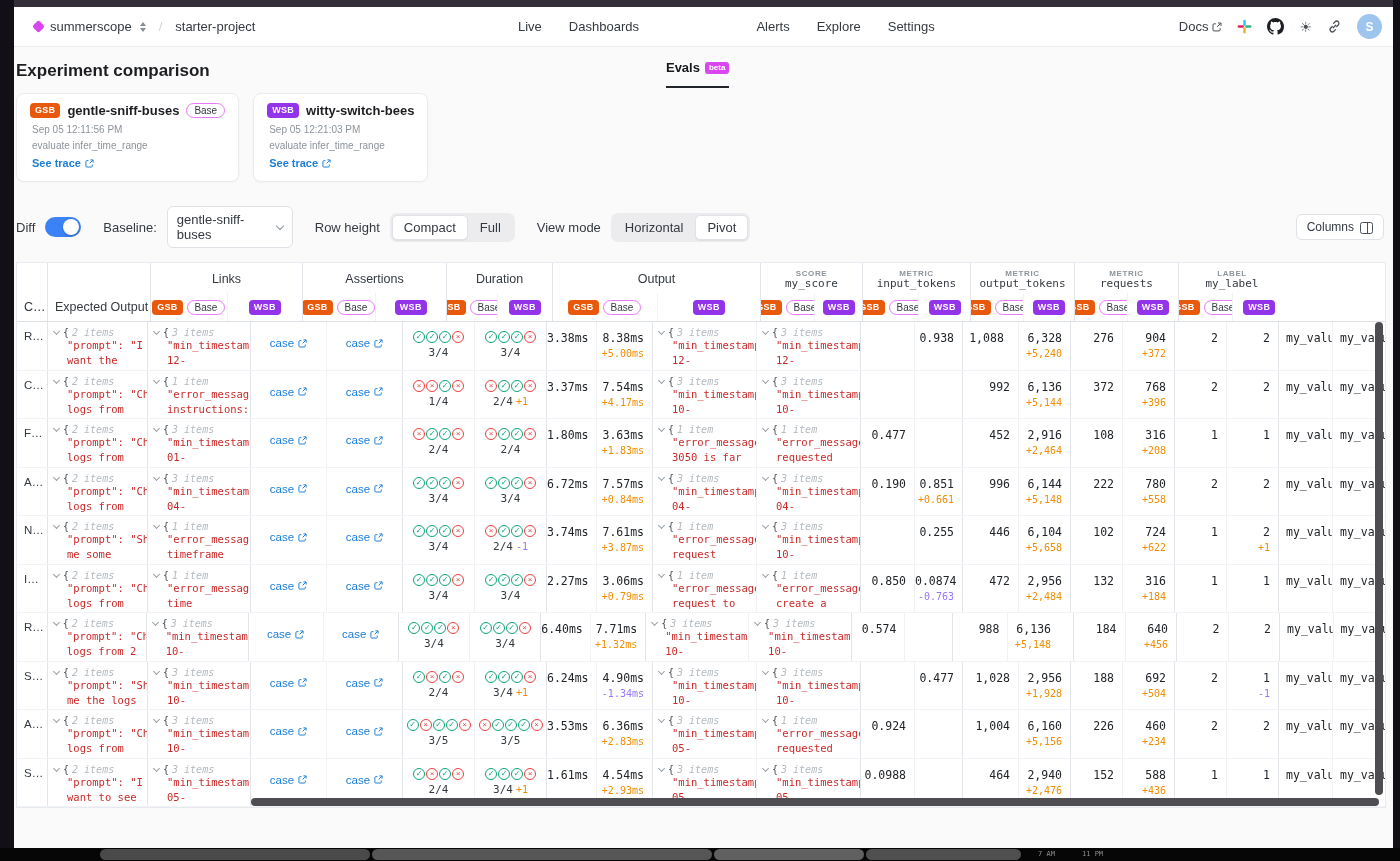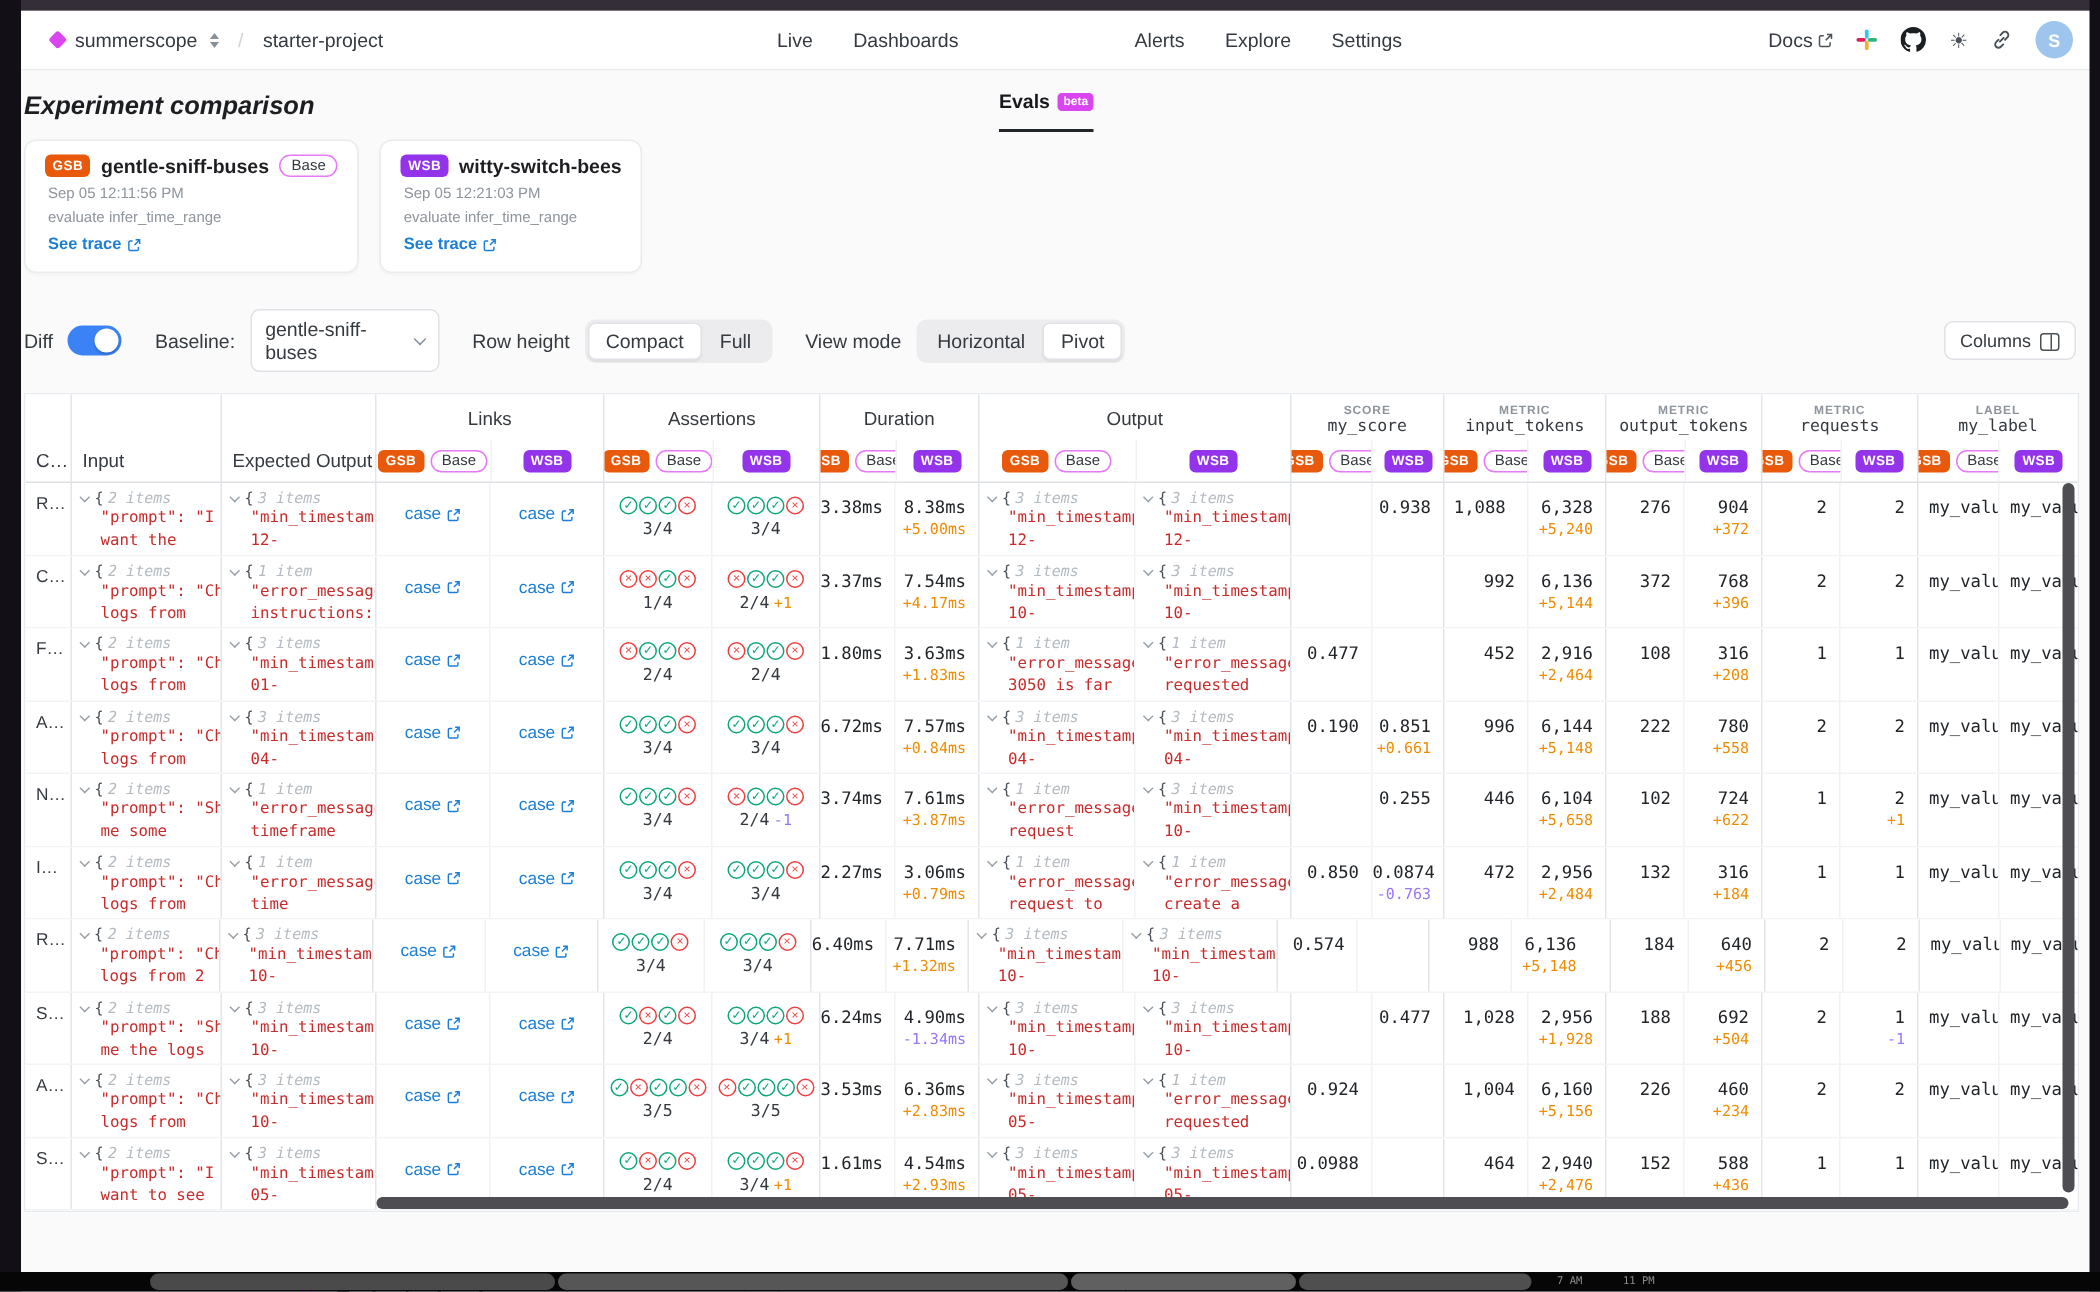--- a/index.html
+++ b/index.html
@@ -30,21 +30,21 @@
   .nav-item.active { font-weight:700; border-bottom-color:#212529; color:#16181b;margin-top:41px; }
   .beta-badge { background:#d946ef; color:#fff; font-size:8px; font-weight:700; padding:2px 4px; border-radius:3px; line-height:1; }
   .nav-right { margin-left:auto; display:flex; align-items:center; gap:15px; }
   .docs-link { display:flex; align-items:center; gap:4px; font-size:13px; color:#343a40; cursor:pointer; }
   .icon-btn { display:flex; align-items:center; justify-content:center; cursor:pointer; color:#495057; }
   .sun { font-size:14px; color:#495057; line-height:1; }
   .avatar { width:25px; height:25px; border-radius:50%; background:#9ec5ee; color:#fff; font-size:12px; font-weight:600; display:flex; align-items:center; justify-content:center; }
 
   
   .main { padding:0 16px; position:relative; }
-  h1 { font-size:17px; font-weight:700; color:#1c1e21; margin:14px 0 12px;font-style:italic; }
+  h1 { font-size:17px; font-weight:700; color:#1c1e21; margin:14px 0 12px; }
 
   .cards { display:flex; gap:14px; }
   .card { background:#fff; border:1px solid #e9ecef; border-radius:8px; padding:9px 13px 10px; box-shadow:0 1px 2px rgba(0,0,0,.03); }
   .card-head { display:flex; align-items:center; gap:7px; margin-bottom:4px; }
   .chip { color:#fff; font-size:9px; font-weight:700; padding:3px 5px; border-radius:4px; line-height:1; letter-spacing:.3px; }
   .card-name { font-size:13px; font-weight:700; color:#1c1e21; }
   .pill { border:1.5px solid #e879f9; border-radius:999px; padding:1px 7px; font-size:10px; color:#343a40; background:#fff; white-space:nowrap; }
   .card-meta { font-size:10px; color:#8d949c; line-height:1.55; padding-left:2px; }
   .trace-link { display:inline-flex; align-items:center; gap:4px; font-size:11px; font-weight:600; color:#1c7ed6; margin-top:3px; cursor:pointer; padding-left:2px; }
 
@@ -225,21 +225,20 @@
         </span>
       <span class="columns-btn">
         <span>Columns</span>
         <span class="col-ic"></span>
       </span>
     </div>
 
     <div class="tablewrap">
       <div class="thead">
           <div class="hplain" style="width: 30px;">C…</div>
-          <div class="hplain gb" style="width: 100px;">Input</div>
           <div class="hplain gb" style="width: 103px;">Expected Output</div>
           <div class="hgroup gb" style="width: 152px;">
             <div class="hgl">Links</div>
             <div class="hsub">
               <div class="hsubcell" style="width: 76px;">
                 <span class="chip" style="background:#e8590c">GSB</span>
                 <span class="pill">Base</span>
               </div>
               <div class="hsubcell sb" style="width: 76px;">
                 <span class="chip" style="background:#9333ea">WSB</span>

